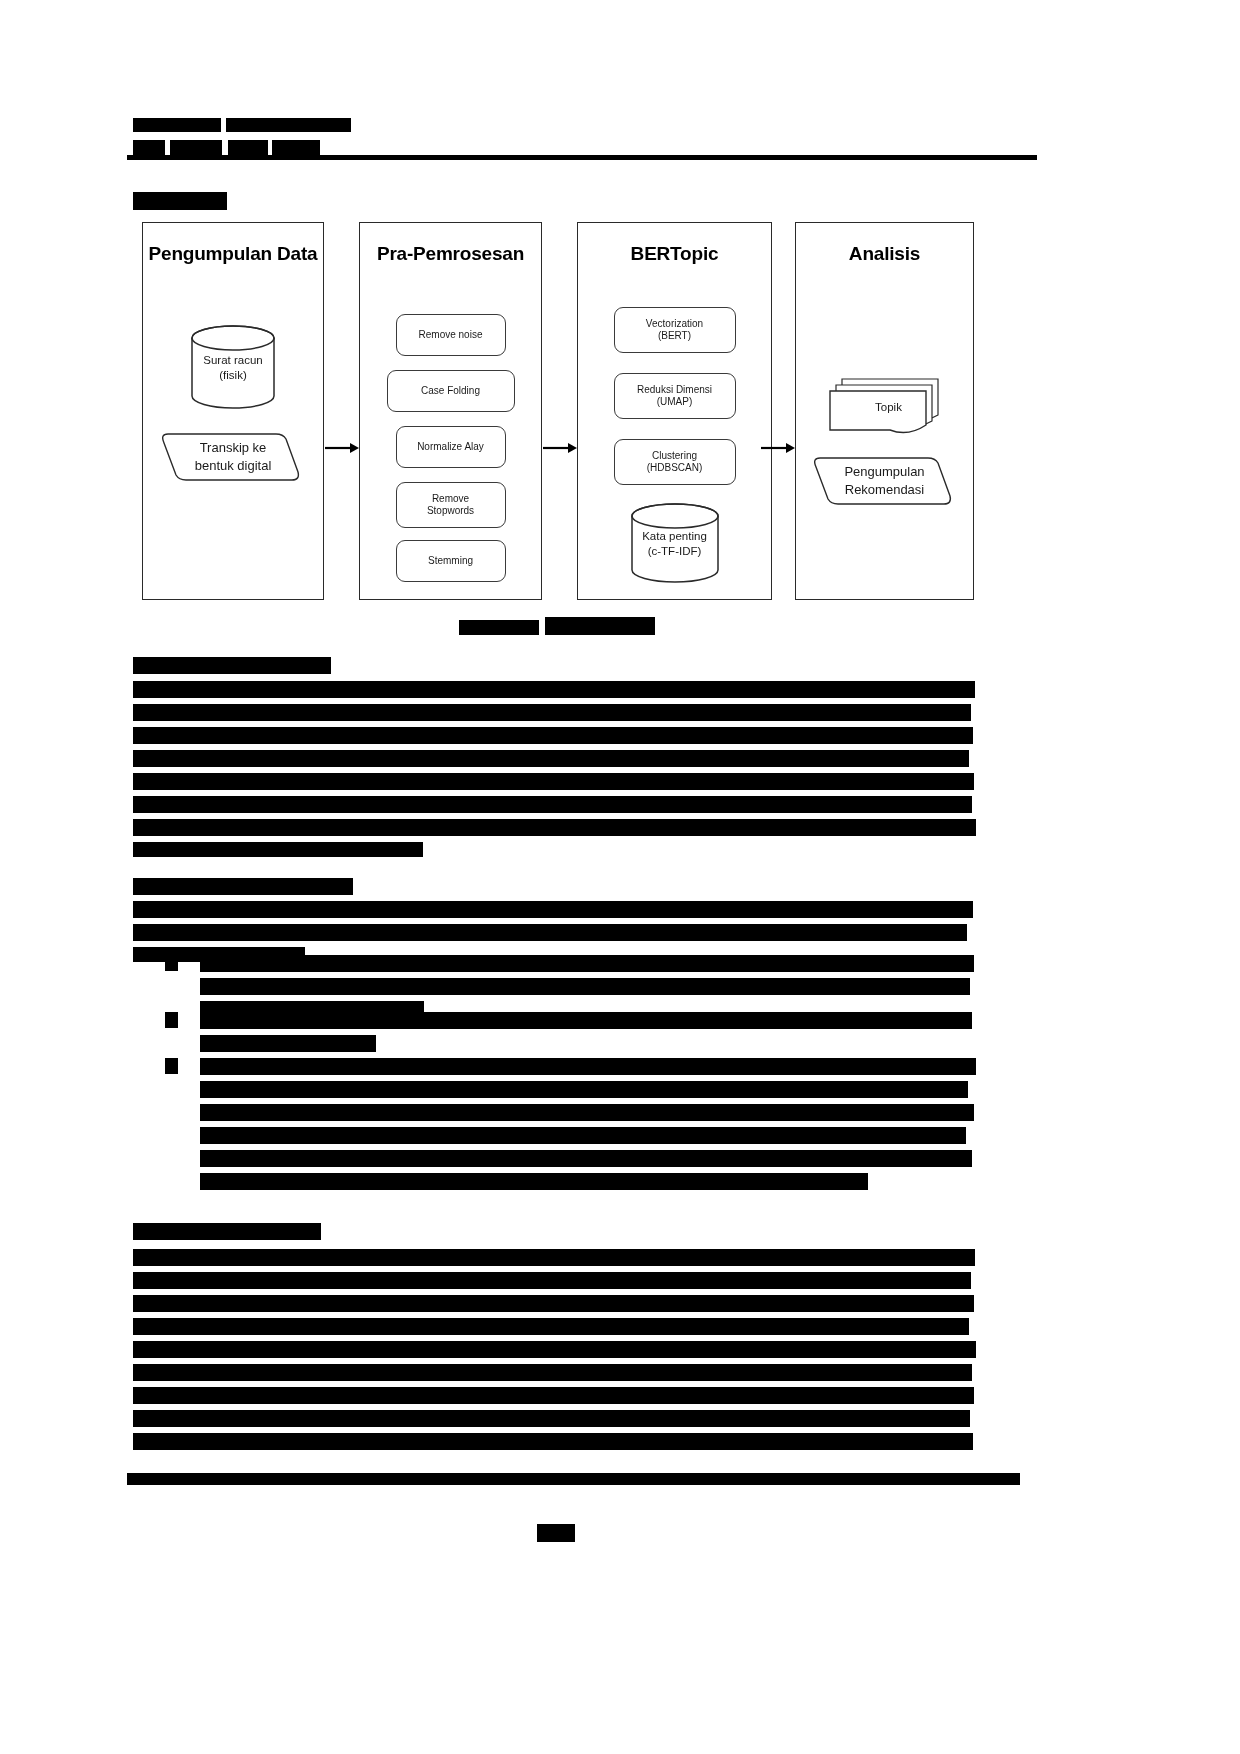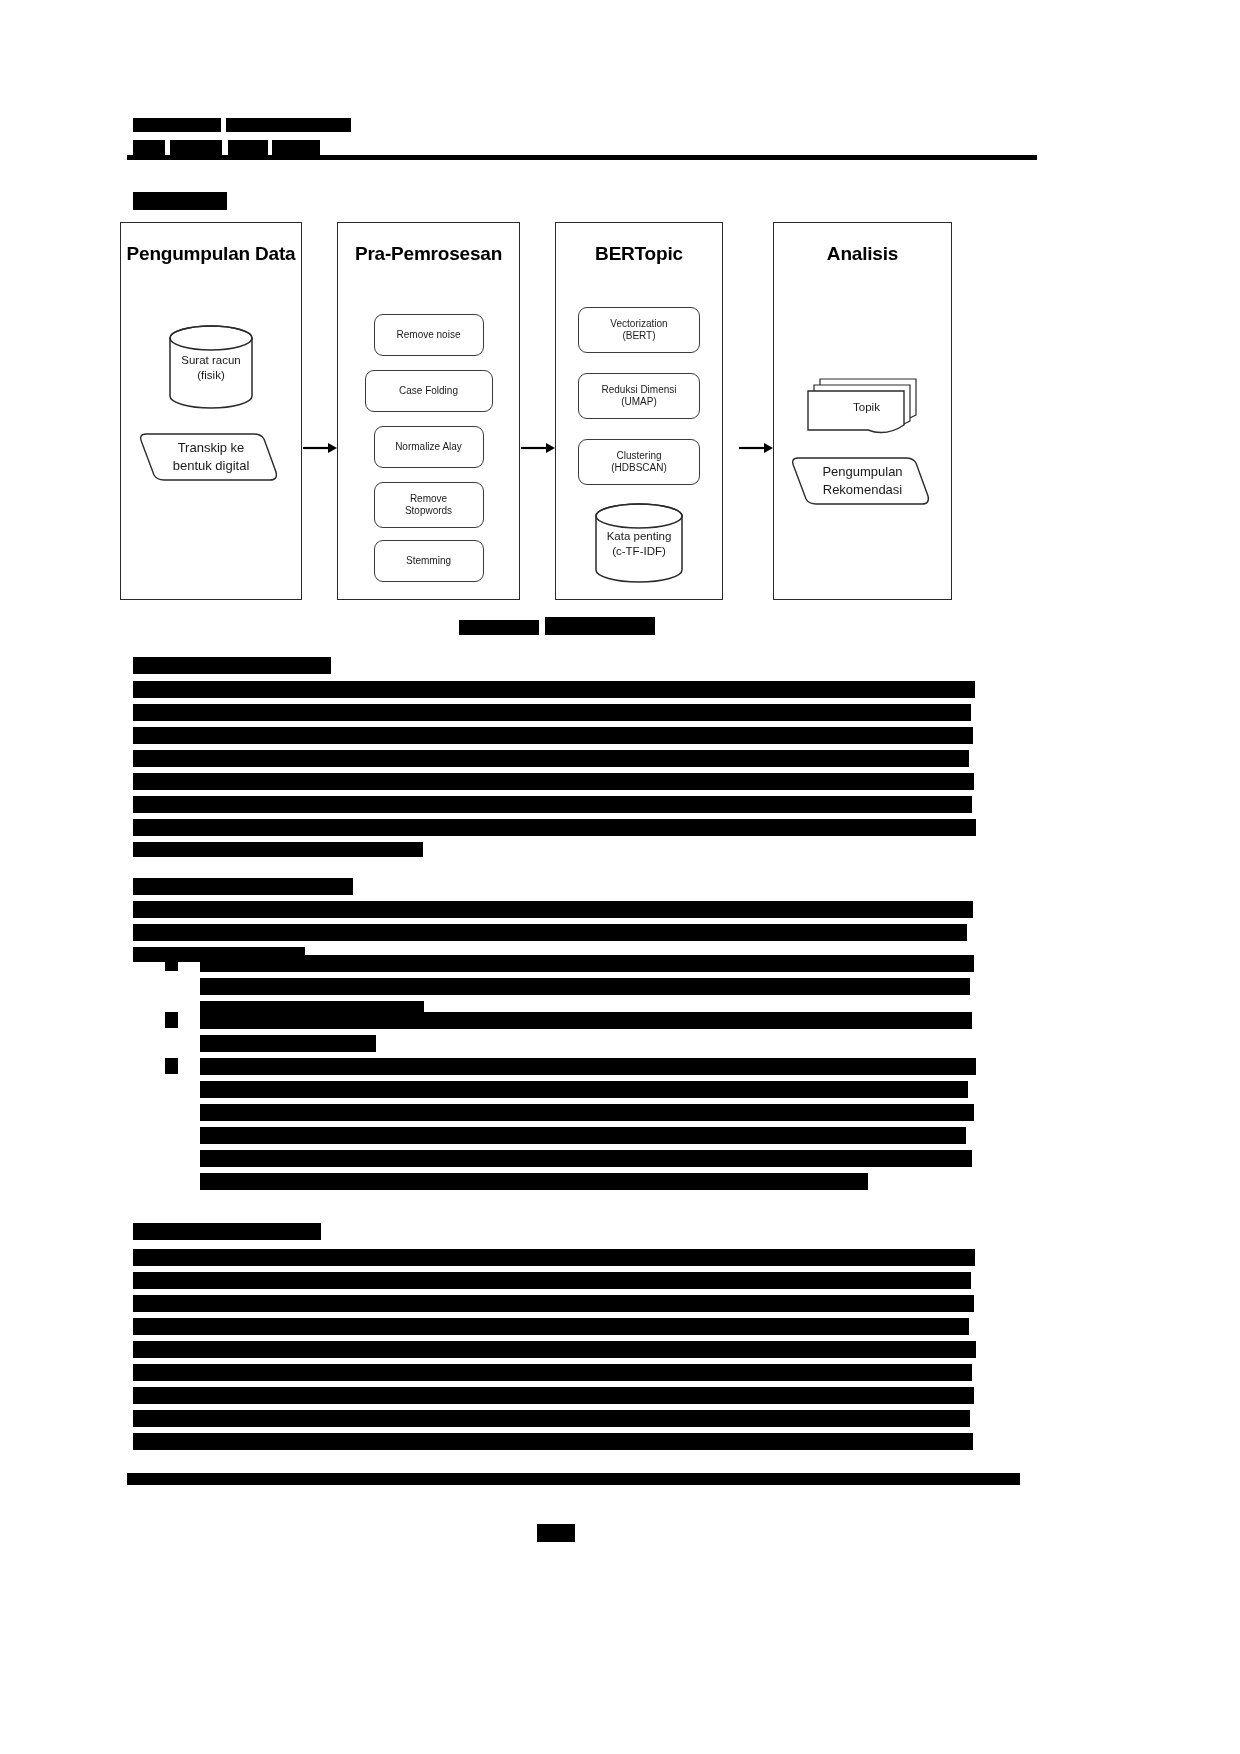--- a/index.html
+++ b/index.html
@@ -27,21 +27,21 @@
     background: #000000;
   }
   .rule {
     position: absolute;
     background: #000000;
   }
 
   
   .flow {
     position: absolute;
-    left: 120px;
+    left: 142px;
     top: 222px;
     width: 832px;
     height: 378px;
   }
   .panel {
     position: absolute;
     top: 0;
     height: 378px;
     border: 1.6px solid #2a2a2a;
     background: #ffffff;
@@ -236,21 +236,21 @@
       </div>
     </div>
 
     <div class="arrow" style="left:400px; top:219px; width:35px; height:14px;">
       <svg viewBox="0 0 35 14" width="35" height="14">
         <line x1="1" y1="7" x2="26" y2="7" stroke="#000" stroke-width="2.2"></line>
         <polygon points="26,2 35,7 26,12" fill="#000"></polygon>
       </svg>
     </div>
 
-    <div class="panel" style="left:435px; width:168px;padding-left:48px;">
+    <div class="panel" style="left:435px; width:195px;padding-left:48px;">
       <div class="panel-title">BERTopic</div>
       <div class="panel-body">
 
         <div class="step" style="top:22px; width:122px; height:46px;">
           <span>
             <span>Vectorization</span><br>
             <span>(BERT)</span>
           </span>
         </div>
 

